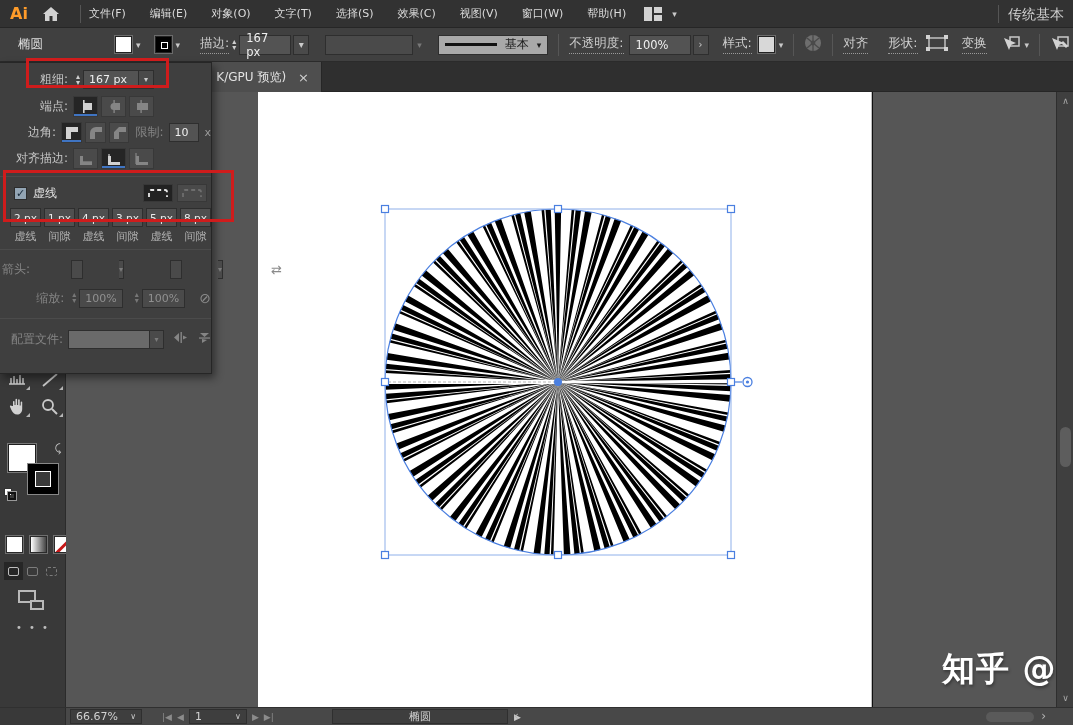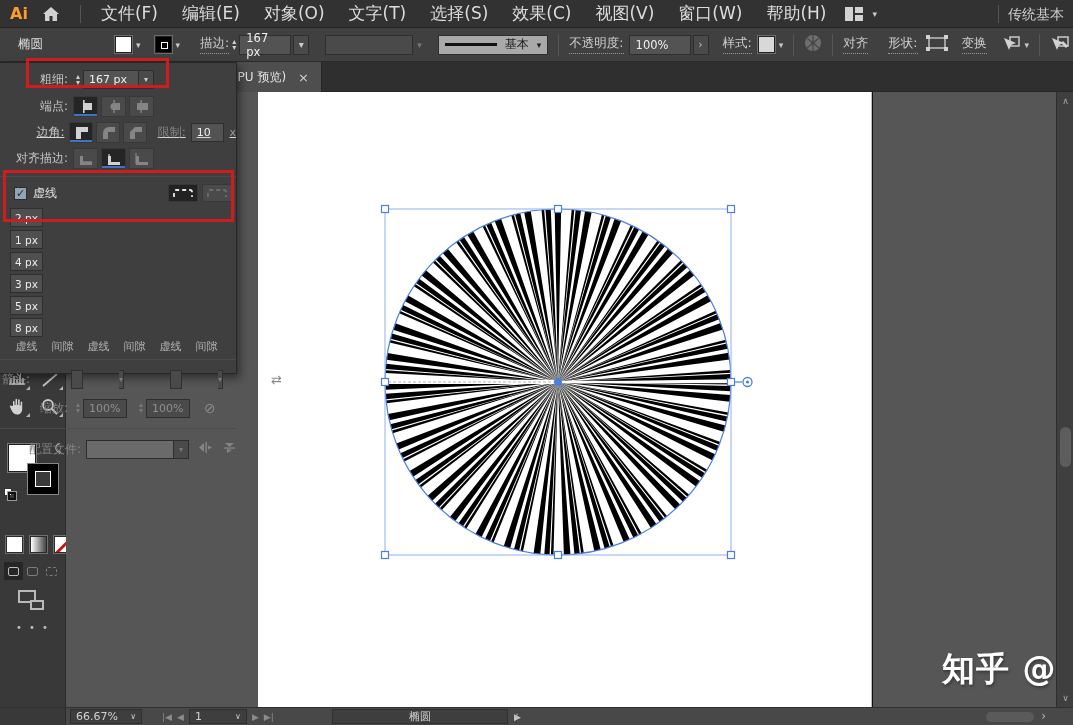--- a/index.html
+++ b/index.html
@@ -5,21 +5,21 @@
   * { margin:0; padding:0; box-sizing:border-box; }
   html,body { width:1073px; height:725px; overflow:hidden; }
   body { font-family:"DejaVu Sans","Liberation Sans",sans-serif; background:#3f3f3f; position:relative; color:#d6d6d6; }
   #app { position:absolute; inset:0; width:1073px; height:725px; }
 
   
   .menubar { position:absolute; left:0; top:0; width:1073px; height:28px; background:#323232; border-bottom:1px solid #262626; display:flex; align-items:center; }
   .logo { color:#ff9c2a; font-weight:bold; font-size:16px; margin:0 10px 0 10px; }
   .home-btn { width:26px; height:20px; display:flex; align-items:center; justify-content:center; margin-right:8px; }
   .msep { width:1px; height:18px; background:#555; margin:0 8px; }
-  .menu-items { display:flex; gap:24px; font-size:17px; color:#dcdcdc; margin-left:12px; }
+  .menu-items { display:flex; gap:24px; font-size:11px; color:#dcdcdc; }
   .menu-items span { cursor:default; white-space:nowrap; }
   .ws-switch { display:flex; align-items:center; gap:6px; margin-left:18px; }
   .workspace-name { position:absolute; left:1008px; top:0; height:28px; line-height:28px; font-size:14px; color:#d0d0d0; white-space:nowrap; overflow:hidden; width:65px; }
   .ws-sep { position:absolute; left:998px; top:5px; width:1px; height:18px; background:#555; }
 
   
   .controlbar { position:absolute; left:0; top:28px; width:1073px; height:34px; background:#404040; border-bottom:1px solid #2b2b2b; display:flex; align-items:center; font-size:12.5px; }
   .cb-label { color:#dedede; }
   .link { border-bottom:1px dotted #9a9a9a; padding-bottom:1px; color:#cfcfcf; }
   .swatch { width:17px; height:17px; border:1px solid #222; box-shadow:0 0 0 1px #6b6b6b; }
@@ -91,36 +91,36 @@
   .sb-nav .dim { color:#8b8b8b; font-size:9px; }
   .sb-abfield { background:#3e3e3e; border:1px solid #2f2f2f; height:15px; width:58px; display:flex; align-items:center; justify-content:space-between; padding:0 5px; }
   .sb-status { position:absolute; left:332px; top:1px; width:176px; height:15px; background:#3e3e3e; border:1px solid #2f2f2f; display:flex; align-items:center; justify-content:center; }
   .sb-status .play { position:absolute; right:-14px; top:2px; color:#c9c9c9; font-size:9px; }
   .hscroll { position:absolute; left:514px; top:0; width:542px; height:18px; }
   .hscroll .la { position:absolute; left:0; top:1px; color:#b5b5b5; font-size:12px; }
   .hscroll .ra { position:absolute; right:10px; top:1px; color:#b5b5b5; font-size:12px; }
   .hthumb { position:absolute; left:472px; top:4px; width:48px; height:10px; background:#5a5a5a; border-radius:5px; }
 
   
-  .stroke-panel { position:absolute; left:0; top:62px; width:237px; height:312px; background:#3f3f3f; border:1px solid #262626; border-left:none; box-shadow:3px 4px 8px rgba(0,0,0,.45); z-index:20; padding-top:3px; font-size:12px; }
+  .stroke-panel { position:absolute; left:0; top:62px; width:212px; height:312px; background:#3f3f3f; border:1px solid #262626; border-left:none; box-shadow:3px 4px 8px rgba(0,0,0,.45); z-index:20; padding-top:3px; font-size:12px; }
   .prow { display:flex; align-items:center; padding-left:2px; }
   .plbl { width:66px; text-align:right; margin-right:5px; color:#c6c6c6; white-space:nowrap; }
   .plbl.dim { color:#848484; }
   .pdiv { height:1px; background:#2f2f2f; border-bottom:1px solid #4b4b4b; margin:5px 0; }
   .tbtn { width:25px; height:21px; background:#4a4a4a; border:1px solid #383838; display:flex; align-items:center; justify-content:center; margin-right:3px; }
   .tbtn.sel { background:#252525; box-shadow:inset 0 -2px 0 #3f74c2; }
   .tbtn svg { display:block; }
   .pfield { background:#535353; border:1px solid #2e2e2e; height:19px; display:flex; align-items:center; padding:0 5px; color:#efefef; font-size:11px; }
   .pfield.dis { background:#4a4a4a; color:#909090; }
   .pchevbtn { width:15px; height:19px; background:#4a4a4a; border:1px solid #2e2e2e; border-left:none; display:flex; align-items:center; justify-content:center; font-size:8px; color:#c9c9c9; }
   .pchevbtn.dim { color:#7a7a7a; }
   .checkbox { width:13px; height:13px; background:#93a5b4; border:1px solid #2c2c2c; color:#16293a; font-size:11px; line-height:12px; text-align:center; font-weight:bold; margin:0 6px 0 12px; }
   .dash-type-btn { width:30px; height:18px; background:#4a4a4a; border:1px solid #383838; display:flex; align-items:center; justify-content:center; }
   .dash-type-btn.sel { background:#222; }
-  .dash-inputs { display:flex; gap:3px; padding-left:10px; margin-top:4px;flex-direction:column; }
+  .dash-inputs { display:flex; gap:3px; padding-left:10px; margin-top:4px; }
   .dash-field { width:33px; height:19px; background:#4f4f4f; border:1px solid #2e2e2e; color:#ececec; font-size:10.5px; display:flex; align-items:center; justify-content:center; }
   .dash-labels { display:flex; gap:3px; padding-left:10px; margin-top:2px; }
   .dash-labels span { width:33px; text-align:center; color:#b2b2b2; font-size:11px; }
   .icon-dim { color:#8a8a8a; }
 
   
   .redbox { position:absolute; border:3px solid #cf1c1c; z-index:60; pointer-events:none; }
   .redbox.b1 { left:26px; top:58px; width:143px; height:30px; }
   .redbox.b2 { left:3px; top:170px; width:231px; height:52px; }
 
@@ -393,21 +393,21 @@
           </svg>
         </span>
       <span class="tbtn">
           <svg width="15" height="13" viewBox="0 0 15 13">
             <rect class="ic-dim" x="3" y="3" width="11" height="7"></rect>
             <rect class="ic-dim" x="6.4" y="0" width="1.4" height="13"></rect>
           </svg>
         </span>
     </div>
 
-    <div class="prow" style="height:26px;text-decoration:underline;">
+    <div class="prow" style="height:26px;">
       <span class="plbl">边角:</span>
       <span class="tbtn sel">
           <svg width="14" height="13" viewBox="0 0 14 13">
             <path class="ic" d="M2 13V1h12v5H7v7z"></path>
           </svg>
         </span>
       <span class="tbtn">
           <svg width="14" height="13" viewBox="0 0 14 13">
             <path class="ic-dim" d="M2 13V7a6 6 0 016-6h6v5H7v7z"></path>
           </svg>

